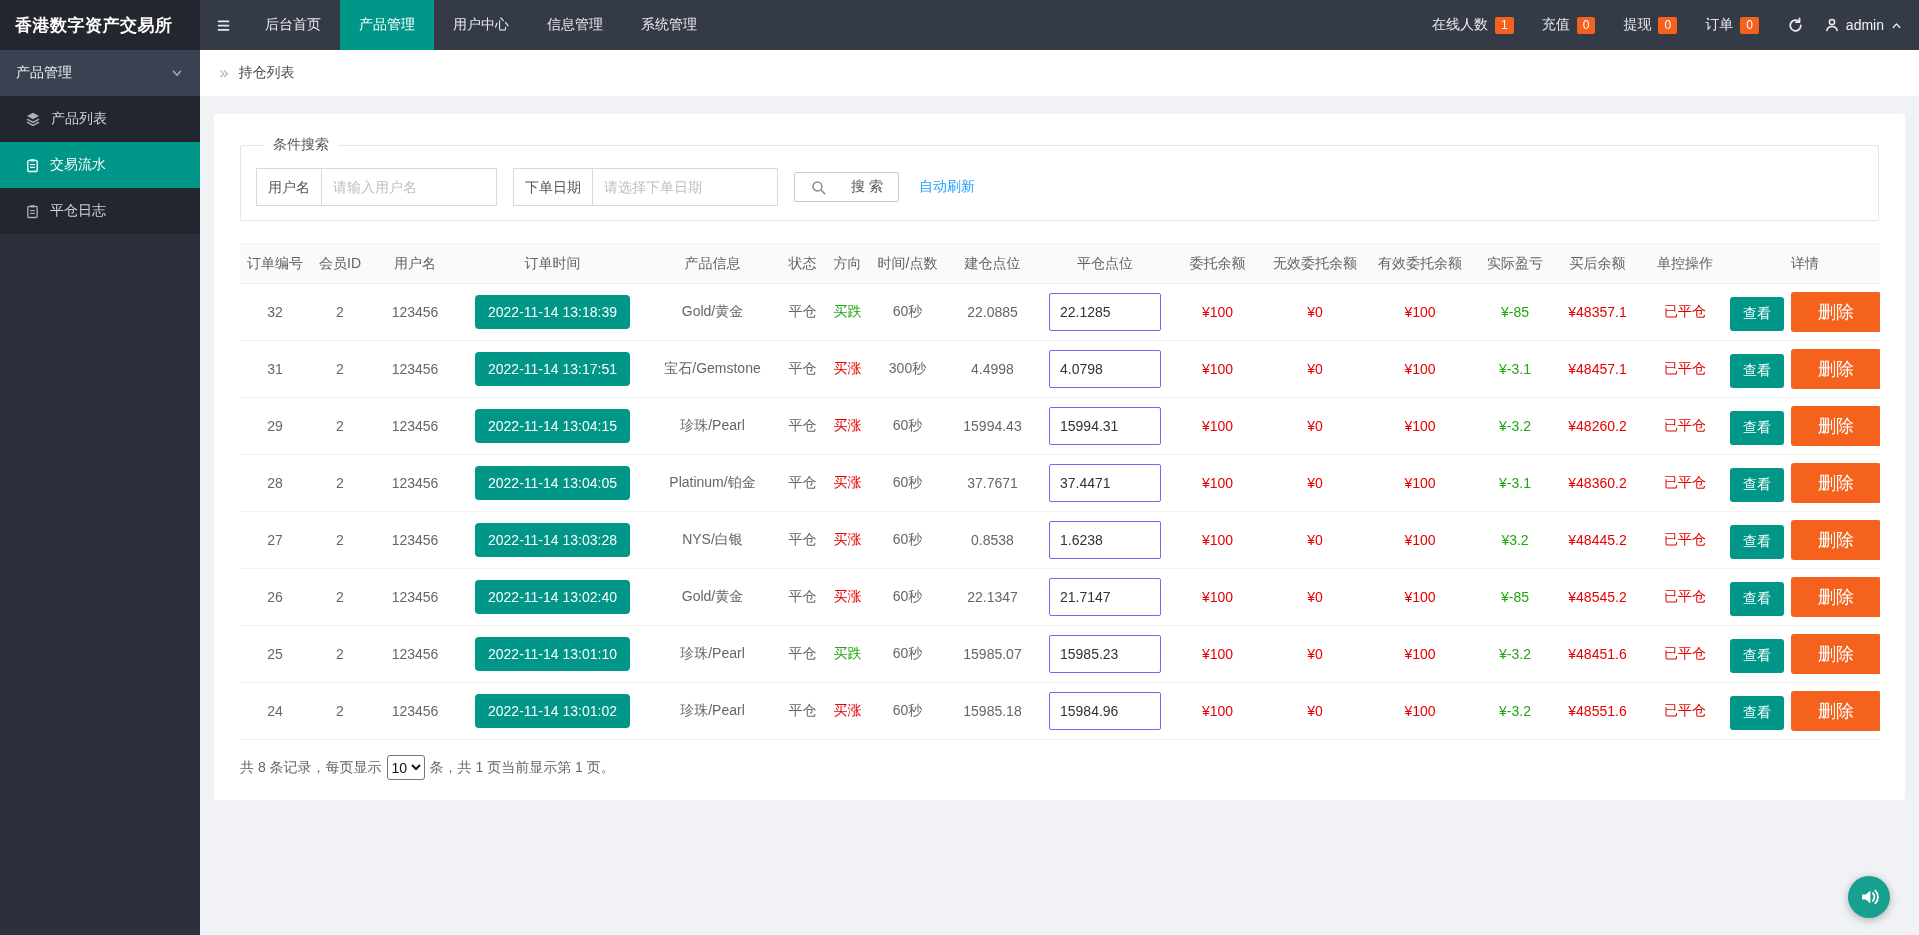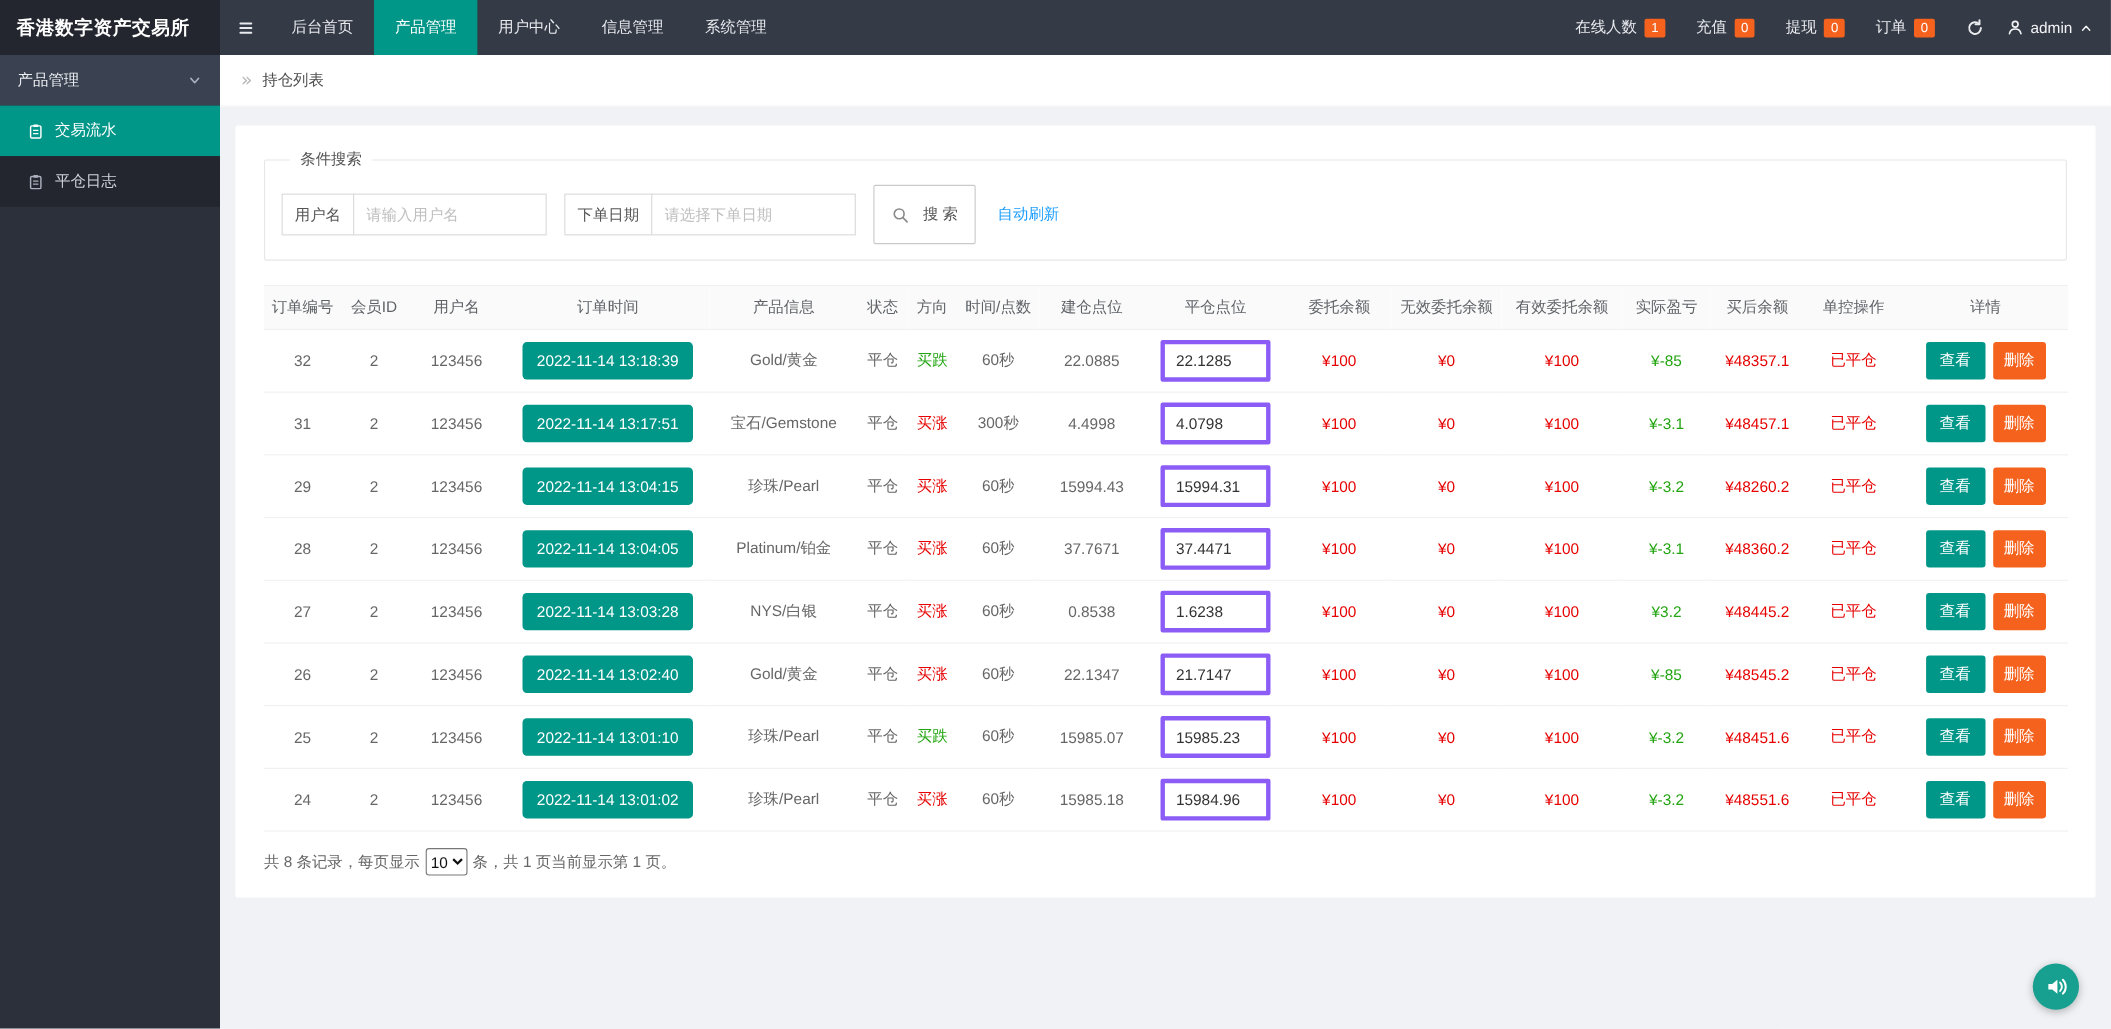--- a/index.html
+++ b/index.html
@@ -36,34 +36,34 @@
   .card { background:#fff; border-radius:2px; padding:22px 26px 20px; }
 
   fieldset.search-fs { border:1px solid #e6e6e6; border-radius:2px; padding:10px 15px 14px; }
   fieldset.search-fs legend { padding:0 9px; font-size:14px; color:#555; margin-left:8px; }
   .search-row { display:flex; align-items:center; margin-top:4px; }
   .input-group { display:flex; margin-right:16px; }
   .ig-label { border:1px solid #d9d9d9; height:38px; line-height:36px; padding:0 11px; font-size:14px; color:#555; background:#fff; white-space:nowrap; }
   .ig-input { height:38px; border:1px solid #d9d9d9; margin-left:-1px; padding:0 11px; font-size:14px; color:#333; outline:none; }
   .ig-input::placeholder { color:#bfbfbf; }
   .w-user { width:176px; } .w-date { width:186px; }
-  .search-btn { height:54px; display:flex; align-items:center; gap:12px; padding:0 15px; background:#fff; border:1px solid #c9c9c9; border-radius:2px; font-size:14px; color:#555; cursor:pointer; }
+  .search-btn { height:30px; display:flex; align-items:center; gap:24px; padding:0 15px; background:#fff; border:1px solid #c9c9c9; border-radius:2px; font-size:14px; color:#555; cursor:pointer; }
   .search-btn .icon { color:#8a8a8a; }
   .auto-refresh { color:var(--blue,#1e9fff); font-size:14px; margin-left:20px; text-decoration:none; cursor:pointer; }
 
   .table-wrap { margin-top:22px; }
   table.grid { width:100%; border-collapse:collapse; table-layout:fixed; }
   table.grid thead th { background:#fafafa; border-top:1px solid #f0f0f0; border-bottom:1px solid #f0f0f0; height:40px; font-weight:normal; font-size:14px; color:#5f6368; text-align:center; overflow:hidden; white-space:nowrap; }
   table.grid tbody td { height:57px; border-bottom:1px solid #f0f0f0; text-align:center; font-size:14px; color:#666; overflow:hidden; white-space:nowrap; }
   .time-btn { background:var(--teal,#009688); color:#fff; border:none; border-radius:4px; padding:9px 13px; font-size:14px; cursor:pointer; white-space:nowrap; }
-  .close-input { width:100px; height:38px; border:4px solid #8b5cf6; border-radius:2px; padding:0 10px; font-size:14px; color:#333; outline:none; background:#fff; }
+  .close-input { width:112px; height:38px; border:1px solid #8b5cf6; border-radius:2px; padding:0 10px; font-size:14px; color:#333; outline:none; background:#fff; }
   .red { color:var(--red,#e60000); }
   .green { color:var(--green,#22a510); }
   .btn-view { background:var(--teal,#009688); color:#fff; border:none; border-radius:3px; padding:8px 13px; font-size:14px; cursor:pointer; margin-right:7px; }
-  .btn-del { background:var(--orange,#f4621d); color:#fff; border:none; border-radius:3px; padding:8px 10px; font-size:14px; cursor:pointer; }
+  .btn-del { background:var(--orange,#f4621d); color:#fff; border:none; border-radius:3px; padding:8px 27px; font-size:18px; cursor:pointer; }
 
   .table-footer { margin-top:15px; font-size:14px; color:#666; display:flex; align-items:center; }
   .page-size { height:25px; margin:0 5px; font-size:14px; color:#111; border:1px solid #777; border-radius:3px; background:#fff; }
 
   .float-btn { position:absolute; right:29px; bottom:17px; width:42px; height:42px; border-radius:50%; background:#17a08f; display:flex; align-items:center; justify-content:center; box-shadow:0 2px 8px rgba(0,0,0,.28); cursor:pointer; color:#fff; z-index:30; }
 </style>
 </head>
 <body>
 
 <div class="navbar">
@@ -141,20 +141,30 @@
 </div>
 
 <div class="sidebar" id="sidebar">
     <div class="side-group-header">
        <span>产品管理</span>
        <span class="icon chev">
         <svg width="14" height="14" viewBox="0 0 16 16">
           <polyline points="4,6 8,10.5 12,6" fill="none" stroke="currentColor" stroke-width="1.6" stroke-linecap="round" stroke-linejoin="round"></polyline>
         </svg>
       </span>
+    </div>
+    <div class="side-item">
+       <span class="icon ">
+        <svg width="16" height="16" viewBox="0 0 16 16">
+          <path d="M8 1.8 14 5 8 8.2 2 5z" fill="currentColor"></path>
+          <path d="M2 8.2l6 3.2 6-3.2" fill="none" stroke="currentColor" stroke-width="1.4" stroke-linejoin="round"></path>
+          <path d="M2 11.2l6 3.2 6-3.2" fill="none" stroke="currentColor" stroke-width="1.4" stroke-linejoin="round"></path>
+        </svg>
+      </span>
+      <span>产品列表</span>
     </div>
     <div class="side-item active">
        <span class="icon ">
         <svg width="15" height="15" viewBox="0 0 16 16">
           <rect x="3" y="2.6" width="10" height="11.8" rx="1.2" fill="none" stroke="currentColor" stroke-width="1.4"></rect>
           <rect x="5.7" y="1.2" width="4.6" height="2.6" rx=".6" fill="currentColor"></rect>
           <line x1="5.4" y1="7" x2="10.6" y2="7" stroke="currentColor" stroke-width="1.2"></line>
           <line x1="5.4" y1="10" x2="10.6" y2="10" stroke="currentColor" stroke-width="1.2"></line>
         </svg>
       </span>

